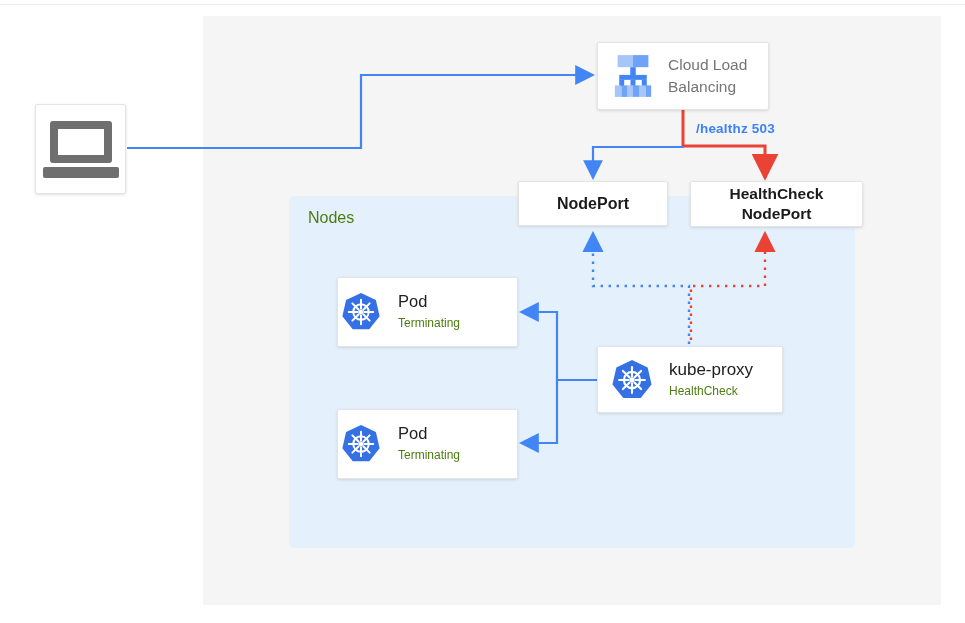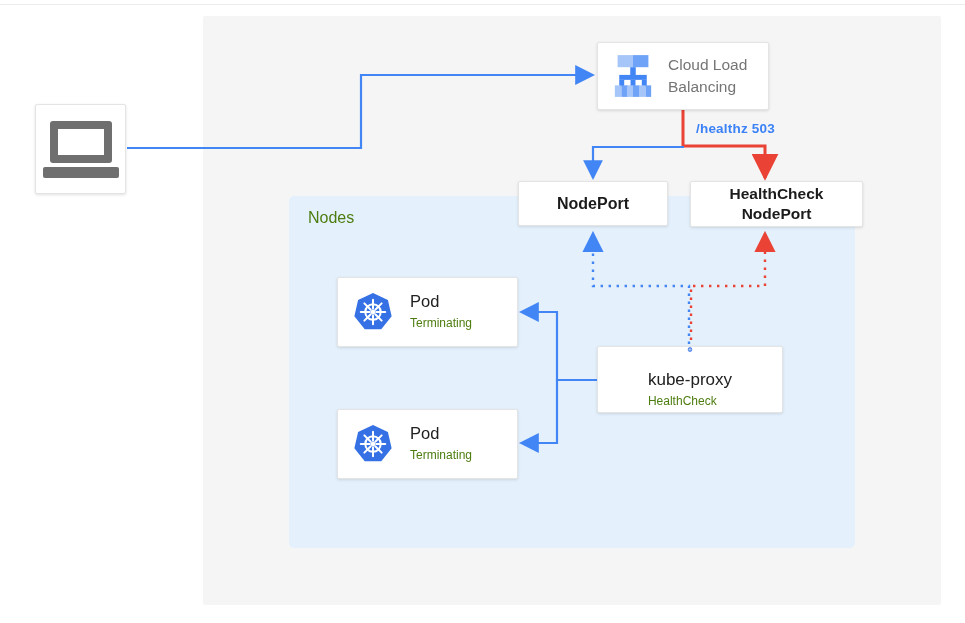--- a/index.html
+++ b/index.html
@@ -38,24 +38,24 @@
   .nodeport-card {
     left:518px; top:181px; width:150px; height:45px;
     justify-content:center; font-weight:bold; font-size:16px; color:#1b1b1b;
   }
   .hc-card {
     left:690px; top:181px; width:173px; height:46px;
     justify-content:center; text-align:center;
     font-weight:bold; font-size:15.5px; line-height:20px; color:#1b1b1b;
   }
 
-  .pod-card { width:181px; height:70px; left:337px; padding-left:15px; gap:17px; }
+  .pod-card { width:181px; height:70px; left:337px; padding-left:3px; gap:17px; }
   .pod-card.pod1 { top:277px; }
   .pod-card.pod2 { top:409px; }
-  .kp-card { left:597px; top:346px; width:186px; height:67px; gap:16px;flex-direction:column; }
+  .kp-card { left:597px; top:346px; width:186px; height:67px; padding-left:13px; gap:16px; }
 
   .box-title { font-size:16.5px; color:#212121; line-height:23px; }
   .box-sub   { font-size:12px; color:#4d7c0f; line-height:21px; }
 
   .healthz-label {
     position:absolute; left:696px; top:121px;
     font-size:13.5px; font-weight:bold; color:#3b82f6; letter-spacing:0.2px;
   }
 
   .lines-overlay { position:absolute; left:0; top:0; pointer-events:none; }

